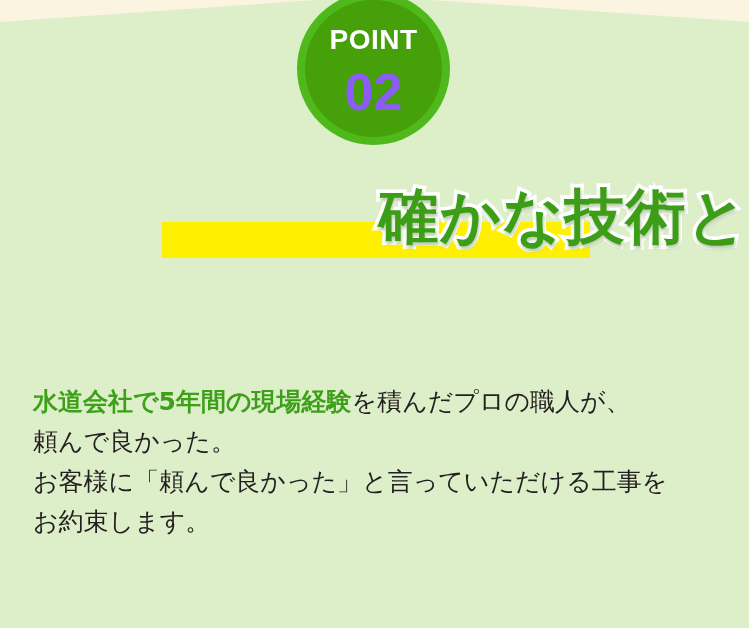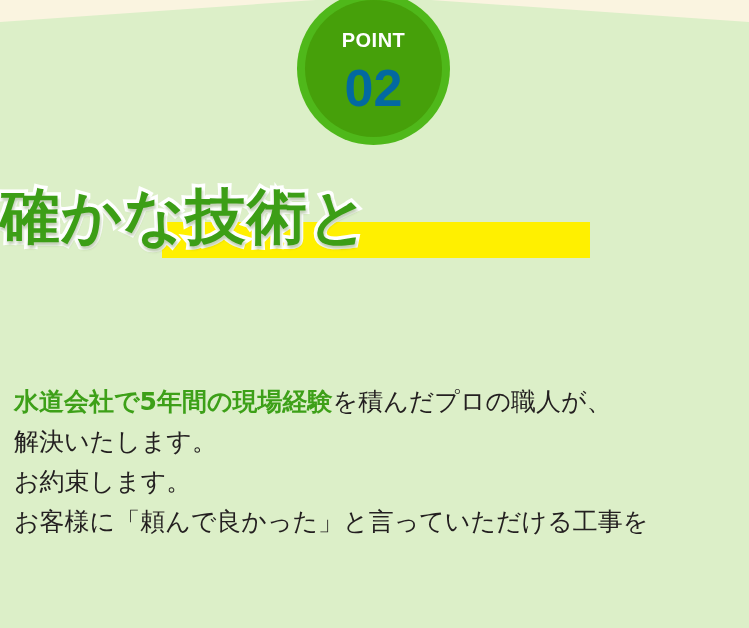--- a/index.html
+++ b/index.html
@@ -62,42 +62,42 @@
     inset: 0;
     display: flex;
     flex-direction: column;
     align-items: center;
     justify-content: center;
     padding-top: 6px;
     box-sizing: border-box;
   }
   .badge-label {
     color: #ffffff;
-    font-size: 20px;
+    font-size: 28px;
     font-weight: bold;
     letter-spacing: 0.5px;
     line-height: 1;
     margin-bottom: 14px;
   }
   .badge-number {
-    color: #0369a1;
+    color: #8b5cf6;
     font-size: 52px;
     font-weight: bold;
     line-height: 0.96;
     letter-spacing: 0px;
   }
 
   
   .headline {
     position: absolute;
     left: 0;
     top: 176px;
     width: 749px;
     z-index: 2;
-    text-align: left;
+    text-align: right;
   }
   .head-line {
     position: relative;
     display: block;
     height: 84px;
   }
   .head-hl {
     position: absolute;
     background: #fff000;
     z-index: 1;
@@ -127,21 +127,21 @@
     -webkit-text-stroke: 7px #ffffff;
     paint-order: stroke fill;
     text-shadow:
        0 3px 3px rgba(120,150,90,0.30),
        2px 3px 2px rgba(120,150,90,0.22);
   }
 
   
   .body-copy {
     position: absolute;
-    left: 14px;
+    left: 33px;
     top: 382px;
     width: 700px;
     z-index: 2;
     font-family: "DejaVu Sans", "Liberation Sans", sans-serif;
     font-size: 25px;
     line-height: 40px;
     color: #231f20;
     letter-spacing: 0px;
   }
   .body-line {
@@ -173,18 +173,18 @@
 
   <div class="headline">
     <span class="head-line">
       <span class="head-hl l1"></span>
       <span class="head-txt">確かな技術と</span>
     </span>
   </div>
 
   <div class="body-copy">
     <div class="body-line"><span class="em-green">水道会社で5年間の現場経験</span><span>を積んだプロの職人が、</span></div>
-    <div class="body-line">解決いたします。</div>
+    <div class="body-line">頼んで良かった。</div>
+    <div class="body-line">お客様に「頼んで良かった」と言っていただける工事を</div>
     <div class="body-line">お約束します。</div>
-    <div class="body-line">お客様に「頼んで良かった」と言っていただける工事を</div>
   </div>
 
 </div>
 
 </body></html>

